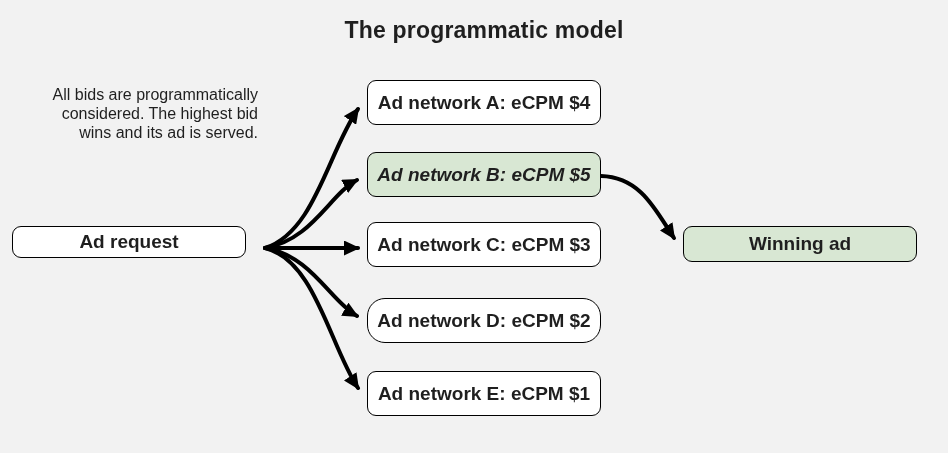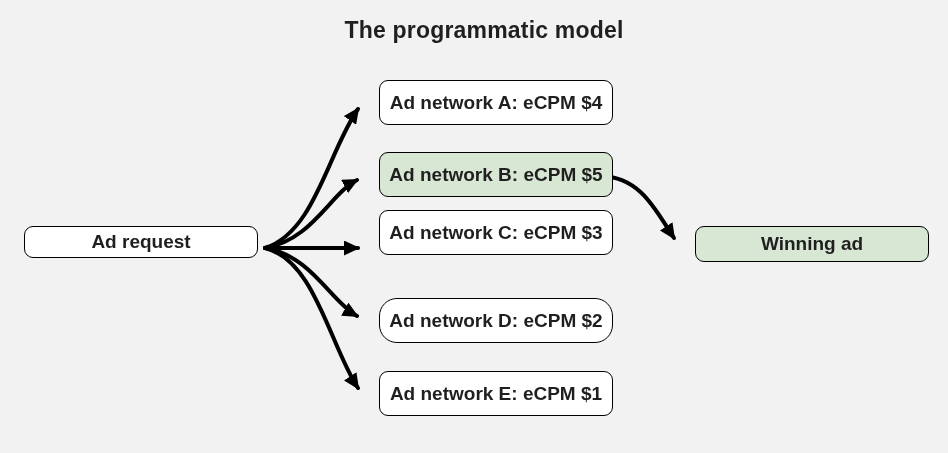--- a/index.html
+++ b/index.html
@@ -39,27 +39,26 @@
     width: 234px; height: 45px;
     background: var(--box-fill);
     border: 1.6px solid var(--border);
     border-radius: 9px;
     display: flex;
     align-items: center;
     justify-content: center;
     font-size: 19px;
     font-weight: bold;
     white-space: nowrap;
-    margin-left: 12px;
   }
   .node.highlight { background: var(--highlight-fill); }
   .node.request  { left: 12px;  top: 226px; height: 32px; }
   .node.net-a    { left: 367px; top: 80px;  }
-  .node.net-b    { left: 367px; top: 152px; }
-  .node.net-c    { left: 367px; top: 210px; }
+  .node.net-b    { left: 367px; top: 152px; font-style: italic; }
+  .node.net-c    { left: 367px; top: 222px; }
   .node.net-d    { left: 367px; top: 298px; border-radius: 18px; }
   .node.net-e    { left: 367px; top: 371px; }
   .node.winning  { left: 683px; top: 226px; height: 36px; }
   svg.arrows {
     position: absolute;
     left: 0; top: 0;
     width: 948px; height: 453px;
     pointer-events: none;
   }
   svg.arrows path.flow {
@@ -70,20 +69,25 @@
   }
   svg.arrows .head { fill: var(--arrow); }
 </style>
 </head>
 <body>
 
 <div class="stage">
 
   <div class="title">The programmatic model</div>
 
+  <div class="description">
+    <div>All bids are programmatically</div>
+    <div>considered. The highest bid</div>
+    <div>wins and its ad is served.</div>
+  </div>
 
   <svg class="arrows" viewBox="0 0 948 453">
     <defs>
       <marker id="ah" markerUnits="userSpaceOnUse" markerWidth="17" markerHeight="15" refX="14" refY="7.5" orient="auto">
         <path class="head" d="M0,0 L16,7.5 L0,15 Z"></path>
       </marker>
     </defs>
     <path class="flow" d="M 265 248 C 315 232, 328 152, 358 109" marker-end="url(#ah)"></path>
     <path class="flow" d="M 265 248 C 312 240, 330 194, 357 180" marker-end="url(#ah)"></path>
     <path class="flow" d="M 265 248 L 358 248" marker-end="url(#ah)"></path>

